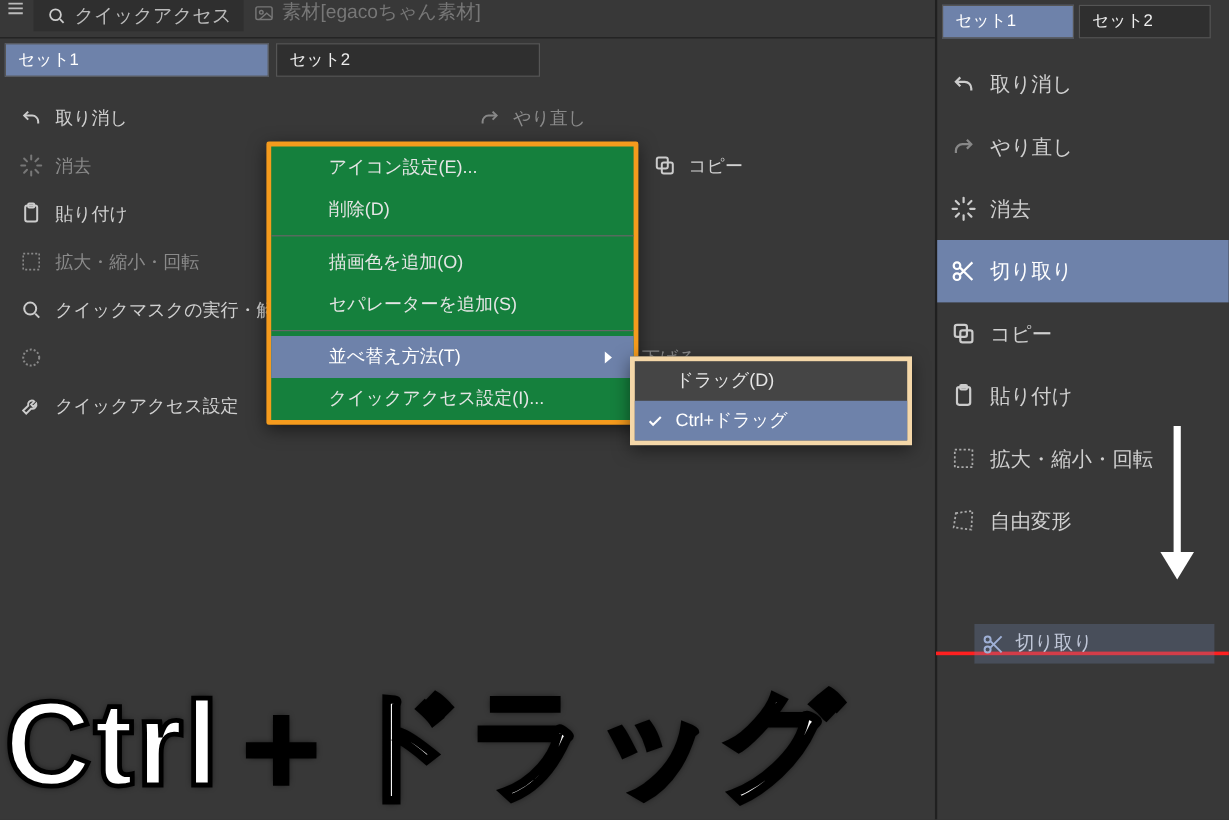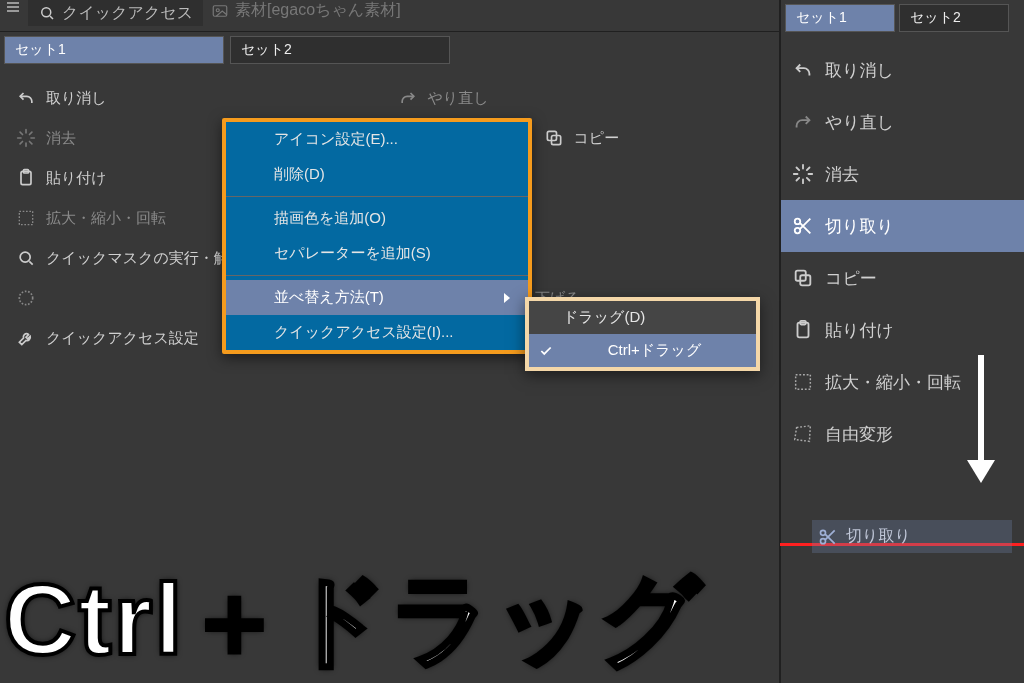--- a/index.html
+++ b/index.html
@@ -14,28 +14,28 @@
   .set-tabs { display: flex; gap: 6px; padding: 4px 4px; }
   .set-tab { border: 1px solid #555; color: #eee; font-size: 14px; padding: 4px 10px; width: 220px; background: #2f2f2f; }
   .set-tab.active { background: #6e82aa; color: #fff; }
   .qa-list { padding: 10px 8px; }
   .qa-item { display: flex; align-items: center; gap: 10px; font-size: 15px; color: #d0d0d0; padding: 10px 8px; }
   .qa-icon { width: 20px; height: 20px; flex-shrink: 0; display: flex; align-items: center; justify-content: center; color: #ccc; }
   .qa-row { display: flex; }
   .qa-row .qa-item { flex: 1; }
   .qa-subcol { width: 290px; }
   .dim { color: #8a8a8a; text-align: right; }
-  .context-menu { position: absolute; left: 222px; top: 118px; width: 310px; background: #0369a1; border: 4px solid #f59b1d; border-radius: 2px; box-shadow: 0 4px 14px rgba(0,0,0,.5); color: #e5e5e5; font-size: 15px; }
+  .context-menu { position: absolute; left: 222px; top: 118px; width: 310px; background: #15803d; border: 4px solid #f59b1d; border-radius: 2px; box-shadow: 0 4px 14px rgba(0,0,0,.5); color: #e5e5e5; font-size: 15px; }
   .context-menu .cm-item { padding: 8px 48px 8px 48px; position: relative; cursor: default; }
   .context-menu .cm-sep { border-top: 1px solid #666; margin: 4px 0; }
   .context-menu .cm-hl { background: #6e82aa; color: #fff; }
   .context-menu .cm-arrow { position: absolute; right: 16px; top: 50%; transform: translateY(-50%); }
   .submenu { position: absolute; left: 525px; top: 297px; width: 235px; background: #454545; border: 4px solid #f4d7a8; box-shadow: 0 4px 14px rgba(0,0,0,.5); color: #e5e5e5; font-size: 15px; }
   .submenu .sm-item { padding: 7px 10px 7px 34px; position: relative; }
-  .submenu .sm-hl { background: #6e82aa; color: #fff; text-align: center; }
+  .submenu .sm-hl { background: #6e82aa; color: #fff; }
   .submenu .check { position: absolute; left: 10px; top: 50%; transform: translateY(-50%); }
   .big-label { position: absolute; left: 4px; bottom: -6px; font-size: 100px; font-weight: 800; color: #fff; -webkit-text-stroke: 4px #000; text-shadow: 0 0 6px #000; letter-spacing: 2px; }
   
   .right-panel .set-tabs { padding: 4px 4px; gap: 4px; }
   .right-panel .set-tab { width: 110px; }
   .right-panel .r-list { padding: 8px 0; }
   .right-panel .r-item { display: flex; align-items: center; gap: 10px; font-size: 17px; padding: 14px 10px; color: #d0d0d0; }
   .right-panel .r-item.selected { background: #6e82aa; color: #fff; }
   .right-panel .r-icon { width: 24px; height: 24px; display: flex; align-items: center; justify-content: center; }
   .drag-ghost { position: absolute; left: 812px; top: 520px; width: 200px; padding: 6px 6px; background: rgba(110,130,170,.3); color: #c0c7d8; display: flex; align-items: center; gap: 8px; font-size: 16px; }

